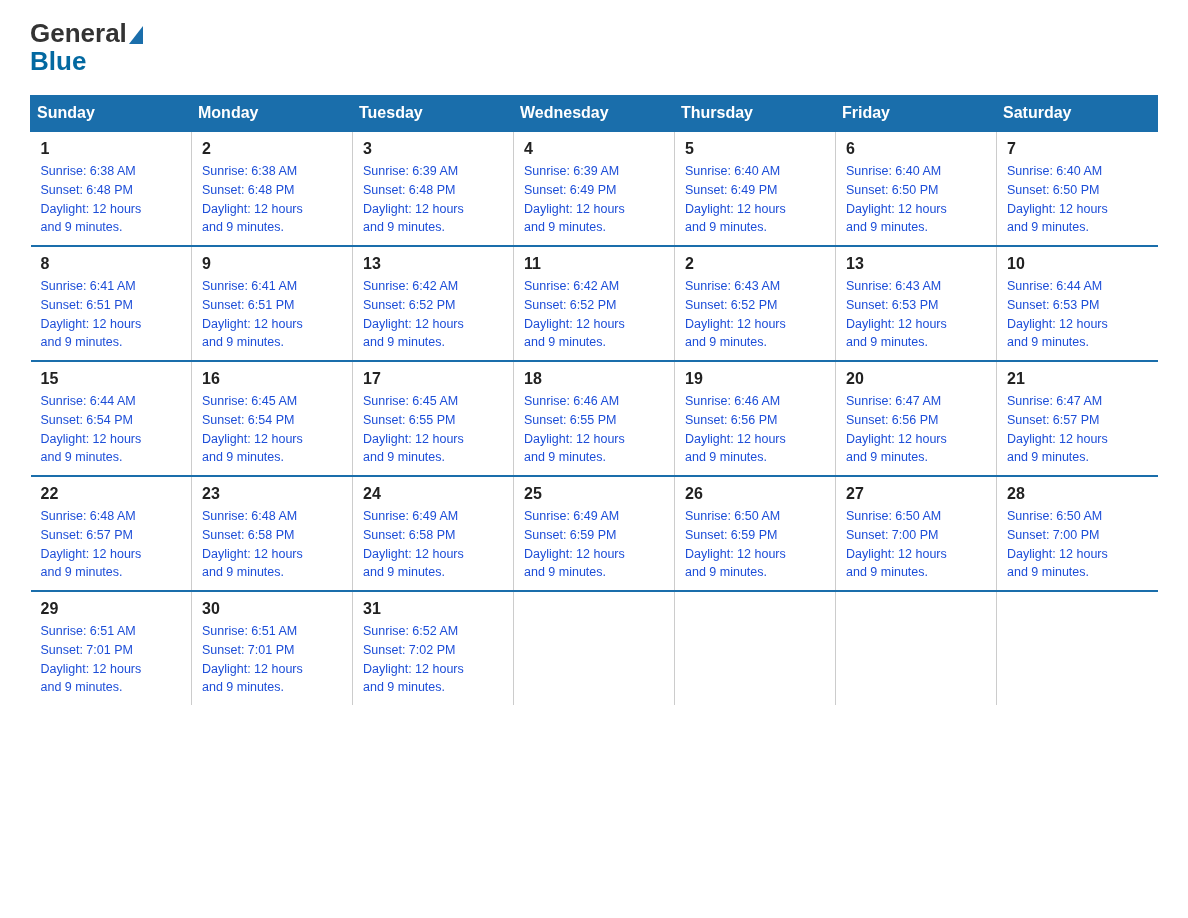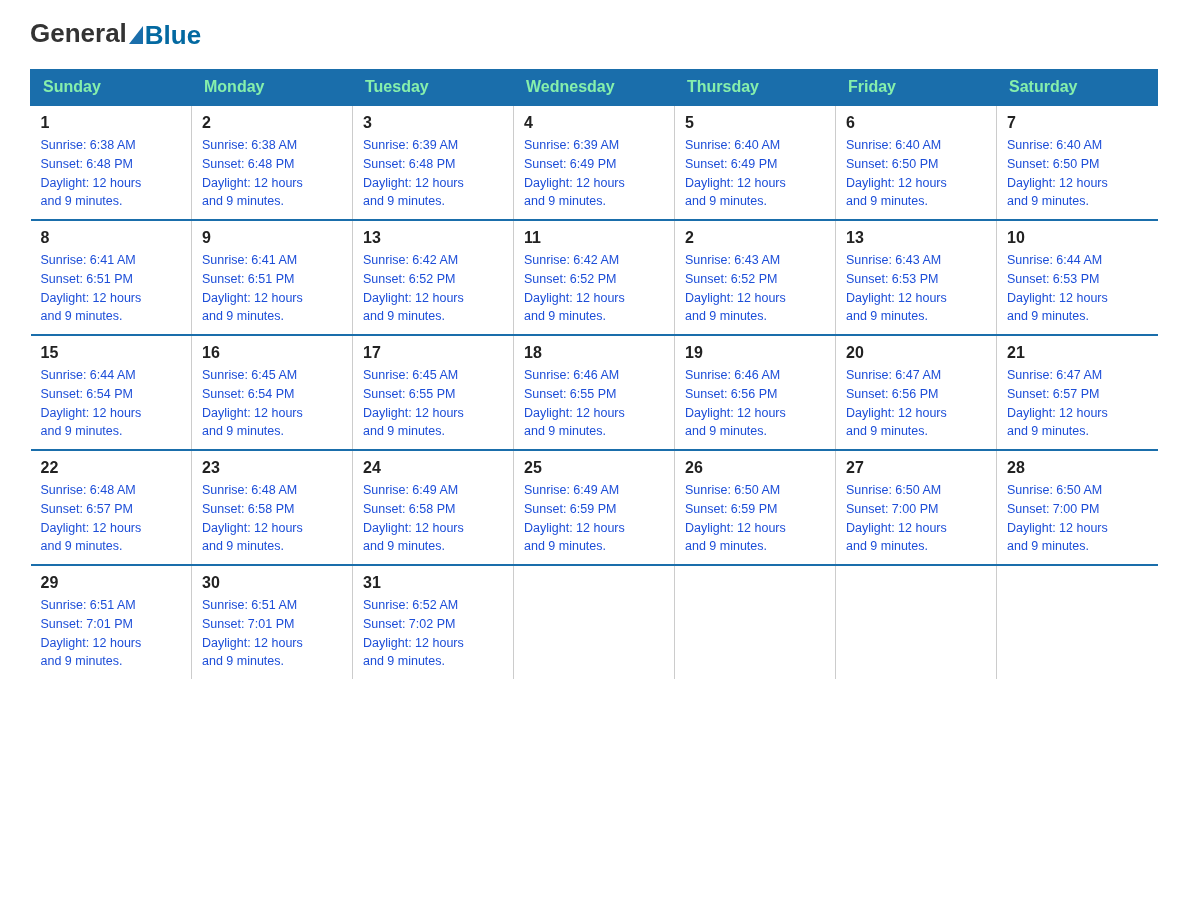--- a/index.html
+++ b/index.html
@@ -12,20 +12,21 @@
       padding: 20px 30px;
     }
     .header {
       display: flex;
       justify-content: space-between;
       align-items: flex-start;
       margin-bottom: 18px;
     }
     .logo {
       display: flex;
+      flex-direction: column;
       align-items: flex-start;
     }
     .logo-text {
       display: flex;
       align-items: flex-end;
       font-size: 26px;
       font-weight: bold;
       color: #333;
       line-height: 1;
     }
@@ -59,24 +60,24 @@
       color: #444;
       margin-top: 4px;
     }
     table {
       width: 100%;
       border-collapse: collapse;
       table-layout: fixed;
     }
     thead tr th {
       background-color: #1a6eab;
-      color: #86efac;
+      color: #ffffff;
       font-size: 16px;
       font-weight: bold;
-      padding: 8px 12px;
+      padding: 8px 6px;
       text-align: left;
       border: 1px solid #1a6eab;
     }
     tbody tr {
       border-top: 2px solid #1a6eab;
     }
     tbody tr td {
       vertical-align: top;
       padding: 8px 10px;
       font-size: 12.5px;

